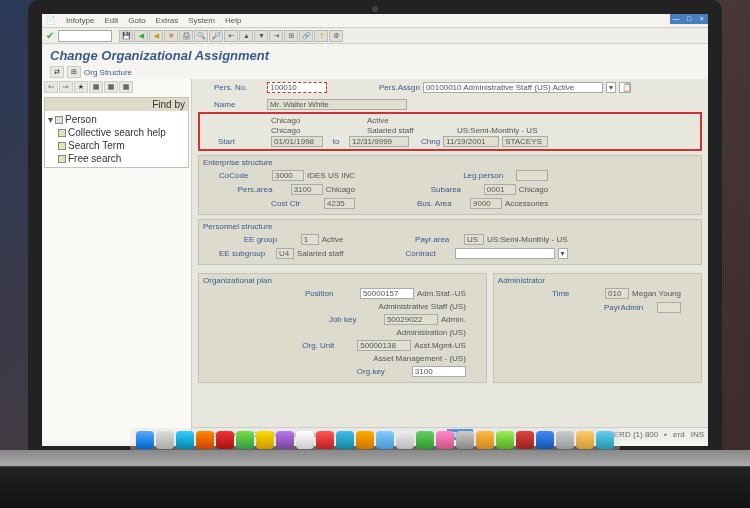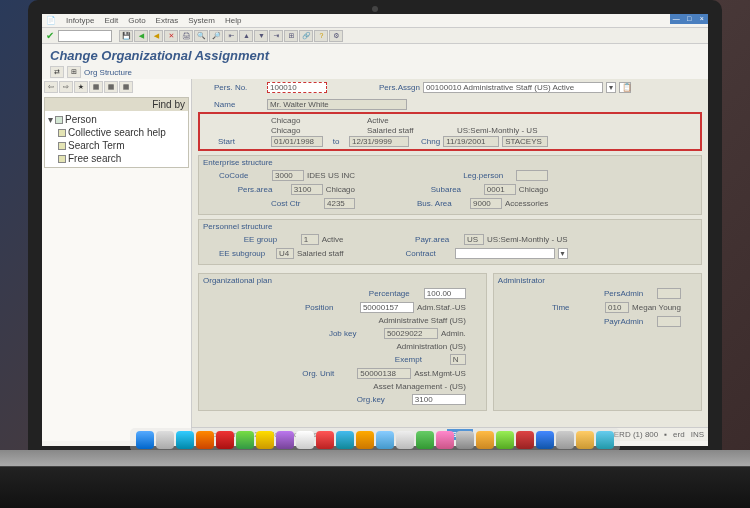--- a/index.html
+++ b/index.html
@@ -269,67 +269,55 @@
                 </div>
             </div>
           </div>
         </div>
 
         <div class="two-panels">
           <div class="panel" style="flex:1.4">
             <div class="panel-title">Organizational plan</div>
             <div class="col">
               <div class="field-row">
-                  <span class="label" style="width:52px">Percentage</span>
-                  <span class="input" style="width:42px">100.00</span>
-                </div>
-              <div class="field-row">
                   <span class="label" style="width:52px">Position</span>
                   <span class="input" style="width:54px">50000157</span>
                   <span class="readonly">Adm.Staf.-US</span>
                 </div>
               <div class="field-row">
                   <span style="width:110px"></span>
                   <span class="readonly">Administrative Staff (US)</span>
                 </div>
               <div class="field-row">
                   <span class="label" style="width:52px">Job key</span>
                   <span class="input gray" style="width:54px">50029022</span>
                   <span class="readonly">Admin.</span>
                 </div>
               <div class="field-row">
                   <span style="width:110px"></span>
                   <span class="readonly">Administration (US)</span>
                 </div>
               <div class="field-row">
-                  <span class="label" style="width:52px">Exempt</span>
-                  <span class="input gray" style="width:16px">N</span>
-                </div>
-              <div class="field-row">
                   <span class="label" style="width:52px">Org. Unit</span>
                   <span class="input gray" style="width:54px">50000138</span>
                   <span class="readonly">Asst.Mgmt-US</span>
                 </div>
               <div class="field-row">
                   <span style="width:110px"></span>
                   <span class="readonly">Asset Management - (US)</span>
                 </div>
               <div class="field-row">
                   <span class="label" style="width:52px">Org.key</span>
                   <span class="input" style="width:54px">3100</span>
                 </div>
             </div>
           </div>
           <div class="panel" style="flex:1">
             <div class="panel-title">Administrator</div>
             <div class="col">
-              <div class="field-row">
-                  <span class="label" style="width:50px">PersAdmin</span>
-                  <span class="input gray" style="width:24px"></span>
-                </div>
               <div class="field-row">
                   <span class="label" style="width:50px">Time</span>
                   <span class="input gray" style="width:24px">010</span>
                   <span class="readonly">Megan Young</span>
                 </div>
               <div class="field-row">
                   <span class="label" style="width:50px">PayrAdmin</span>
                   <span class="input gray" style="width:24px"></span>
                 </div>
             </div>

